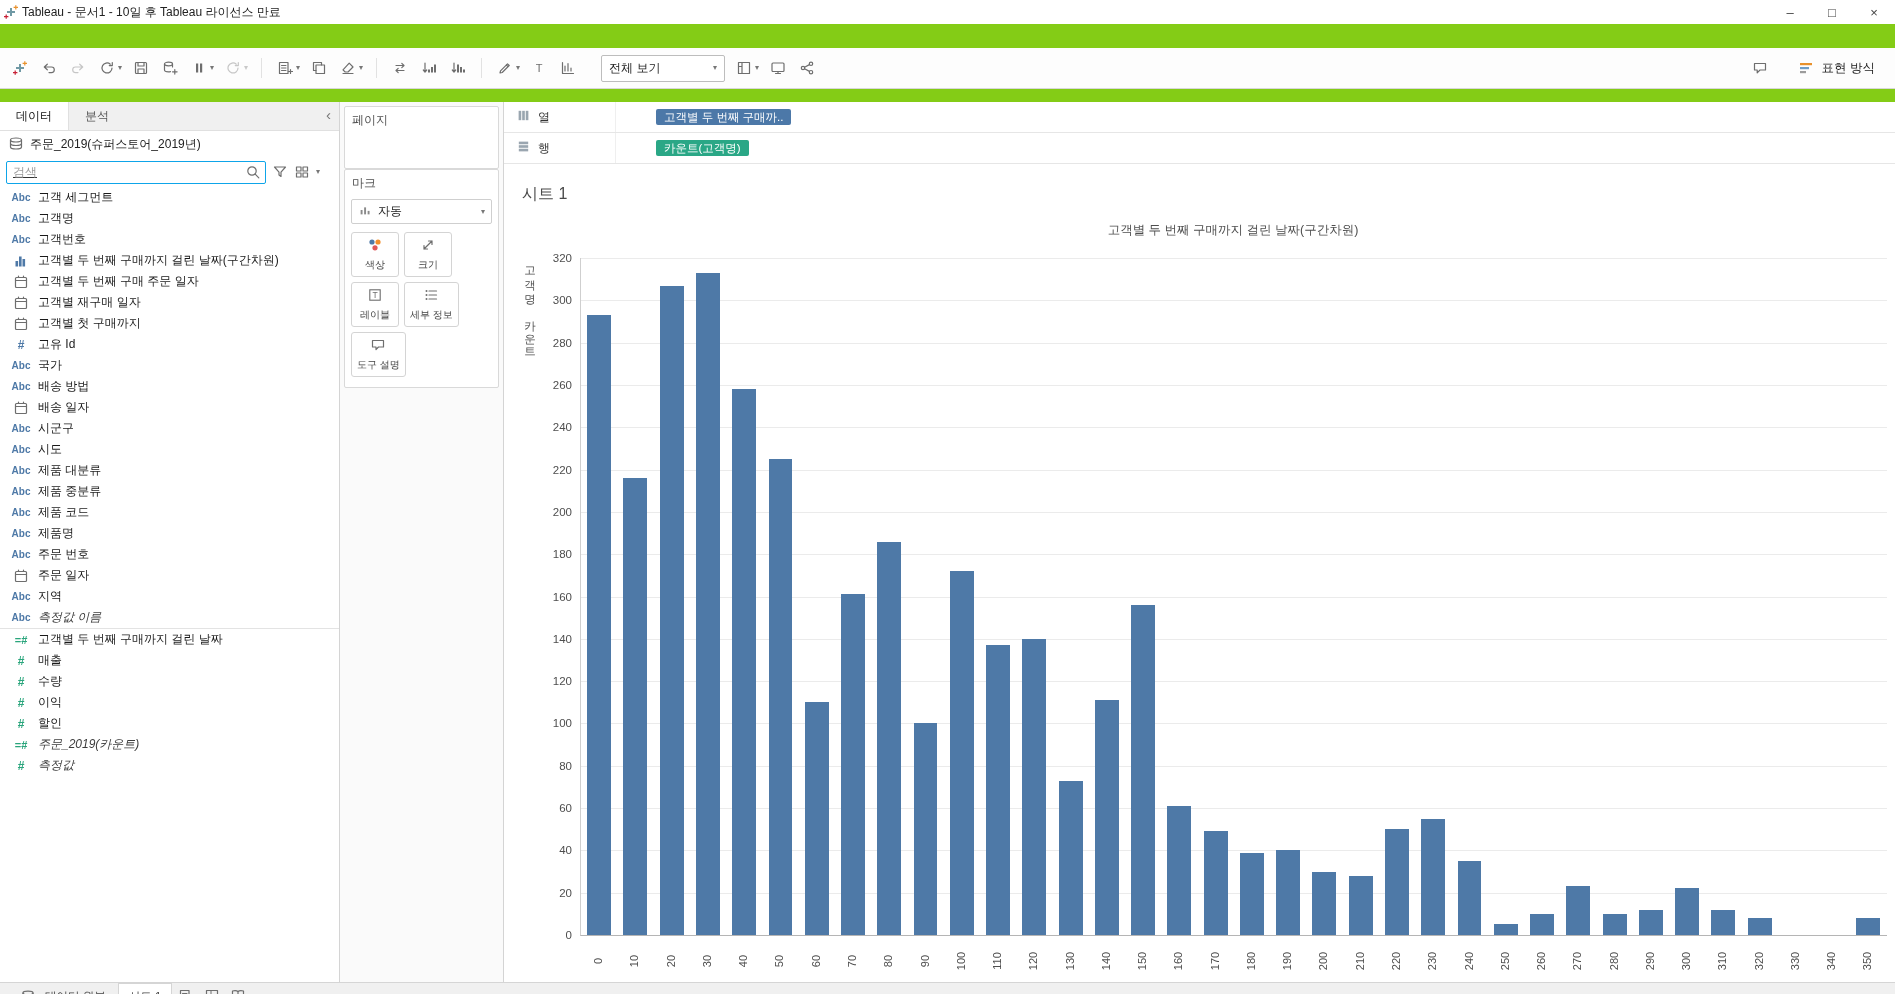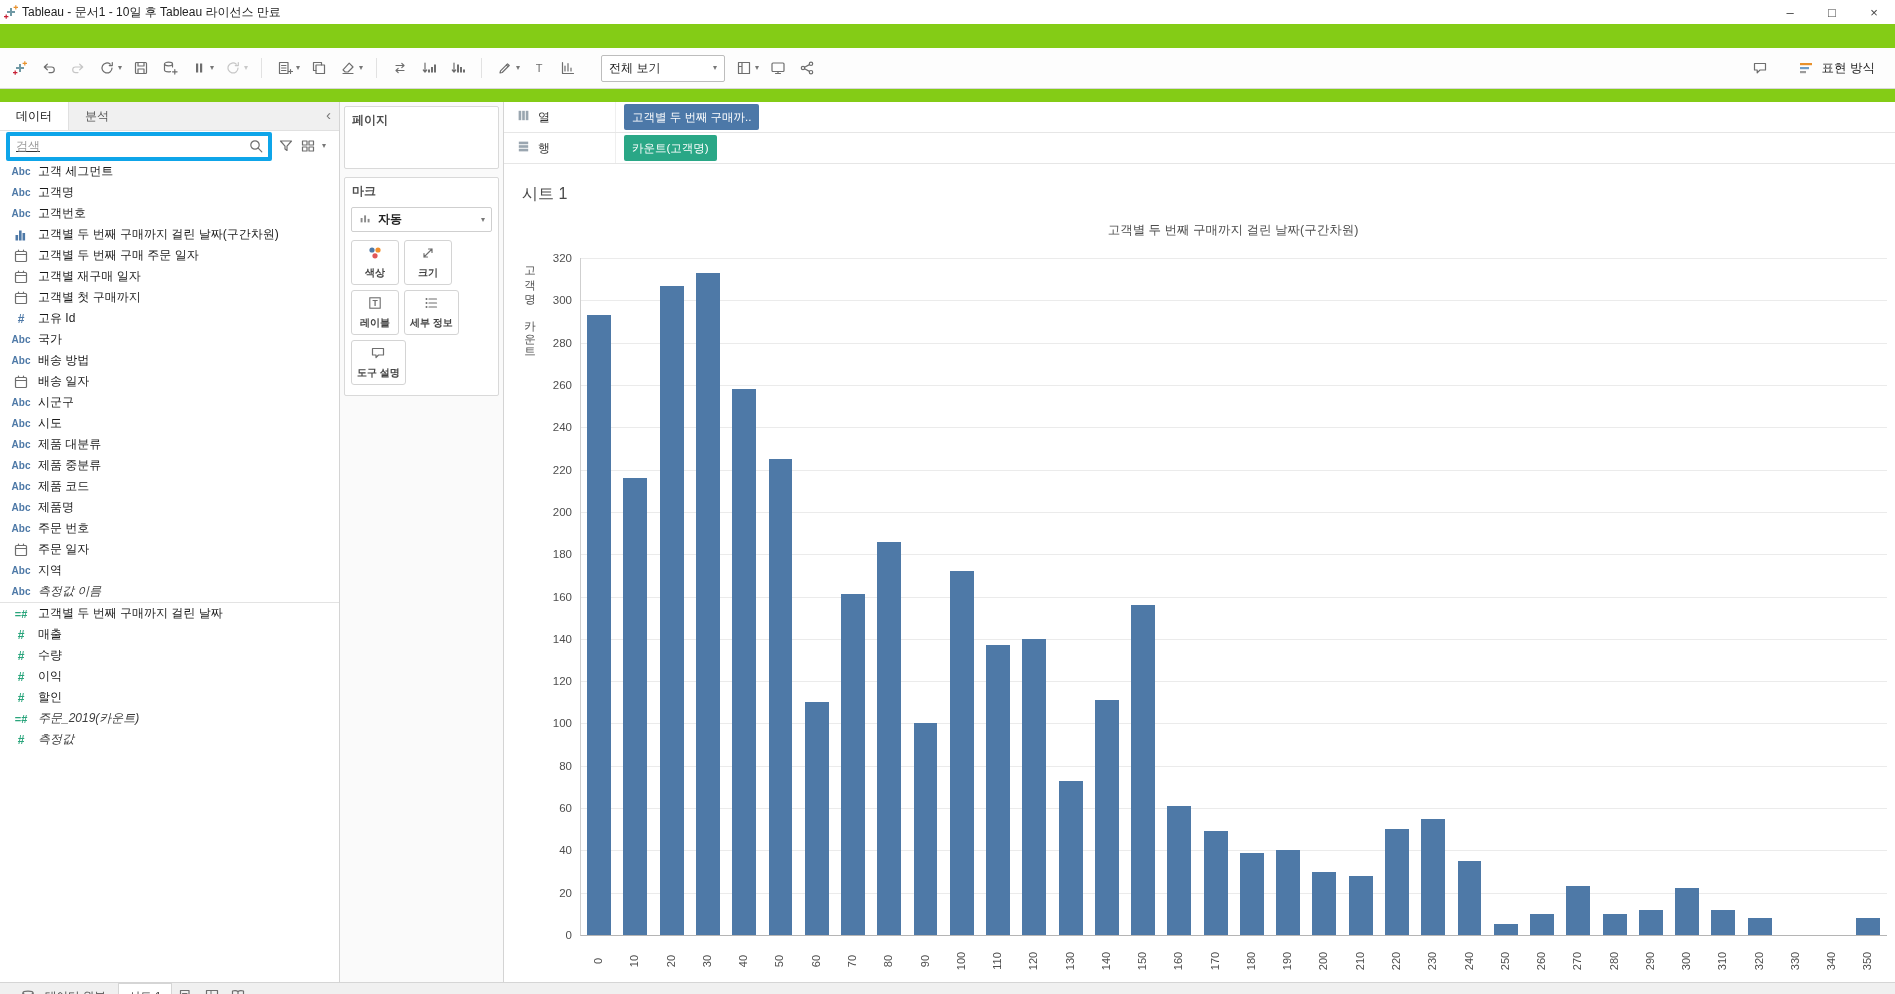--- a/index.html
+++ b/index.html
@@ -32,53 +32,53 @@
   .main{position:absolute;top:102px;left:0;width:1895px;height:894px;display:flex;}
 
   
   .left-pane{width:339px;border-right:1px solid #d4d4d4;background:#fff;display:flex;flex-direction:column;}
   .pane-tabs{height:28px;background:#f0f0f0;display:flex;align-items:stretch;border-bottom:1px solid #e0e0e0;position:relative;}
   .ptab{padding:0 16px;display:flex;align-items:center;color:#555;}
   .ptab.active{background:#fff;color:#111;border-right:1px solid #e0e0e0;}
   .collapse{position:absolute;right:8px;top:4px;font-size:15px;color:#777;}
   .datasource{height:26px;display:flex;align-items:center;gap:6px;padding-left:8px;color:#222;}
   .search-row{height:30px;display:flex;align-items:center;padding:0 6px;gap:6px;}
-  .searchbox{flex:0 0 258px;height:21px;border:4px solid #0ea5e9;border-radius:2px;display:flex;align-items:center;background:#fff;text-decoration:underline;}
+  .searchbox{flex:0 0 258px;height:21px;border:1px solid #0ea5e9;border-radius:2px;display:flex;align-items:center;background:#fff;text-decoration:underline;}
   .searchbox input{flex:1;border:none;outline:none;padding:0 6px;font:inherit;color:#333;background:transparent;}
   .searchbox input::placeholder{color:#9a9a9a;}
   .sr-ico{display:inline-flex;align-items:center;}
   .tables-label{padding:8px 0 4px 10px;color:#333;}
   .field-list{flex:1;overflow:hidden;}
   .frow{height:21px;display:flex;align-items:center;padding-left:8px;gap:4px;cursor:default;}
   .frow.sep{border-top:1px solid #e3e3e3;}
   .f-ico{width:26px;flex:0 0 26px;display:inline-flex;justify-content:center;align-items:center;font-size:10px;font-weight:bold;}
   .f-ico.dim{color:#4e79a7;}
   .f-ico.mea{color:#2aa57c;}
   .f-lab{color:#1a1a1a;white-space:nowrap;}
   .f-lab.it{font-style:italic;color:#3c3c3c;}
 
   
   .cards-col{width:164px;border-right:1px solid #d4d4d4;background:#fafafa;padding:4px;box-sizing:border-box;}
-  .card{background:#fff;border:1px solid #d9d9d9;border-radius:2px;margin-bottom:8px;font-weight:bold;}
+  .card{background:#fff;border:1px solid #d9d9d9;border-radius:2px;}
   .card-title{padding:5px 7px;color:#4f4f4f;}
   .card-empty{height:34px;}
   .pill-stack{padding:2px 5px 8px 5px;}
   .pill{height:21px;border-radius:2px;color:#fff;font-size:11.5px;display:flex;align-items:center;padding:0 8px;white-space:nowrap;overflow:hidden;box-sizing:border-box;}
   .marktype{margin:2px 6px 8px 6px;height:23px;border:1px solid #cfcfcf;border-radius:2px;display:flex;align-items:center;gap:6px;padding:0 6px;color:#222;background:#fff;}
   .marktype .caret{margin-left:auto;}
   .mark-buttons{display:flex;flex-wrap:wrap;gap:5px;padding:0 6px 10px 6px;}
   .mbtn{border:1px solid #d4d4d4;border-radius:3px;background:#fff;display:flex;flex-direction:column;align-items:center;justify-content:center;gap:2px;padding:4px 5px;min-width:36px;}
   .mbtn .mlab{font-size:10px;color:#444;white-space:nowrap;}
 
   
   .view-col{flex:1;display:flex;flex-direction:column;background:#fff;min-width:0;}
   .shelf-row{height:30px;display:flex;align-items:center;border-bottom:1px solid #e6e6e6;}
   .shelf-label{width:112px;flex:0 0 112px;display:flex;align-items:center;gap:7px;padding-left:12px;box-sizing:border-box;color:#333;border-right:1px solid #efefef;height:100%;}
   .shelf-pills{display:flex;align-items:center;gap:4px;padding-left:8px;}
-  .shelf-pills .pill{height:26px;}
+  .shelf-pills .pill{height:16px;margin-left:32px;}
 
   
   .sheet{position:relative;flex:1;background:#fff;}
   .sheet-title{position:absolute;top:20px;left:18px;font-size:16px;color:#4a4a4a;}
   .chart-title{position:absolute;top:58px;left:76px;width:1306px;text-align:center;font-size:12.5px;color:#4e4e4e;}
   .y-axis-title{position:absolute;left:18px;top:94px;height:677px;display:flex;align-items:center;writing-mode:vertical-rl;text-orientation:upright;color:#4e4e4e;font-size:11.5px;letter-spacing:2px;}
   .y-ticks{position:absolute;left:28px;top:94px;width:44px;height:677px;}
   .ytick{position:absolute;right:4px;transform:translateY(-50%);font-size:11.5px;color:#4e4e4e;}
   .plot{position:absolute;left:76px;top:94px;width:1306px;height:677px;border-left:1px solid #cfcfcf;border-bottom:1px solid #b5b5b5;display:flex;align-items:flex-end;box-sizing:content-box;}
   .gridline{position:absolute;left:0;right:0;height:1px;background:#ebebeb;}
@@ -290,20 +290,30 @@
     </div>
   </div>
 
   <div class="main">
 
     <div class="left-pane">
       <div class="pane-tabs">
         <div class="ptab active">데이터</div>
         <div class="ptab">분석</div>
         <span class="collapse">‹</span>
+      </div>
+      <div class="datasource">
+        <span class="sr-ico">
+            <svg width="16" height="16" viewBox="0 0 16 16" fill="none" stroke="#6e6e6e" stroke-width="1.2" stroke-linecap="round" stroke-linejoin="round">
+              <ellipse cx="8" cy="4" rx="5.5" ry="2"></ellipse>
+              <path d="M2.5 4v7c0 1.2 2.5 2 5.5 2s5.5-.8 5.5-2V4"></path>
+              <path d="M2.5 7.5c0 1.2 2.5 2 5.5 2s5.5-.8 5.5-2"></path>
+            </svg>
+          </span>
+        <span>주문_2019(슈퍼스토어_2019년)</span>
       </div>
       <div class="search-row">
         <div class="searchbox">
           <input placeholder="검색" style="">
           <span class="sr-ico" style="padding-right:4px;">
               <svg width="16" height="16" viewBox="0 0 16 16" fill="none" stroke="#6e6e6e" stroke-width="1.2" stroke-linecap="round" stroke-linejoin="round">
                 <circle cx="7" cy="7" r="4.2"></circle>
                 <path d="M10.2 10.2 13.8 13.8"></path>
               </svg>
             </span>

